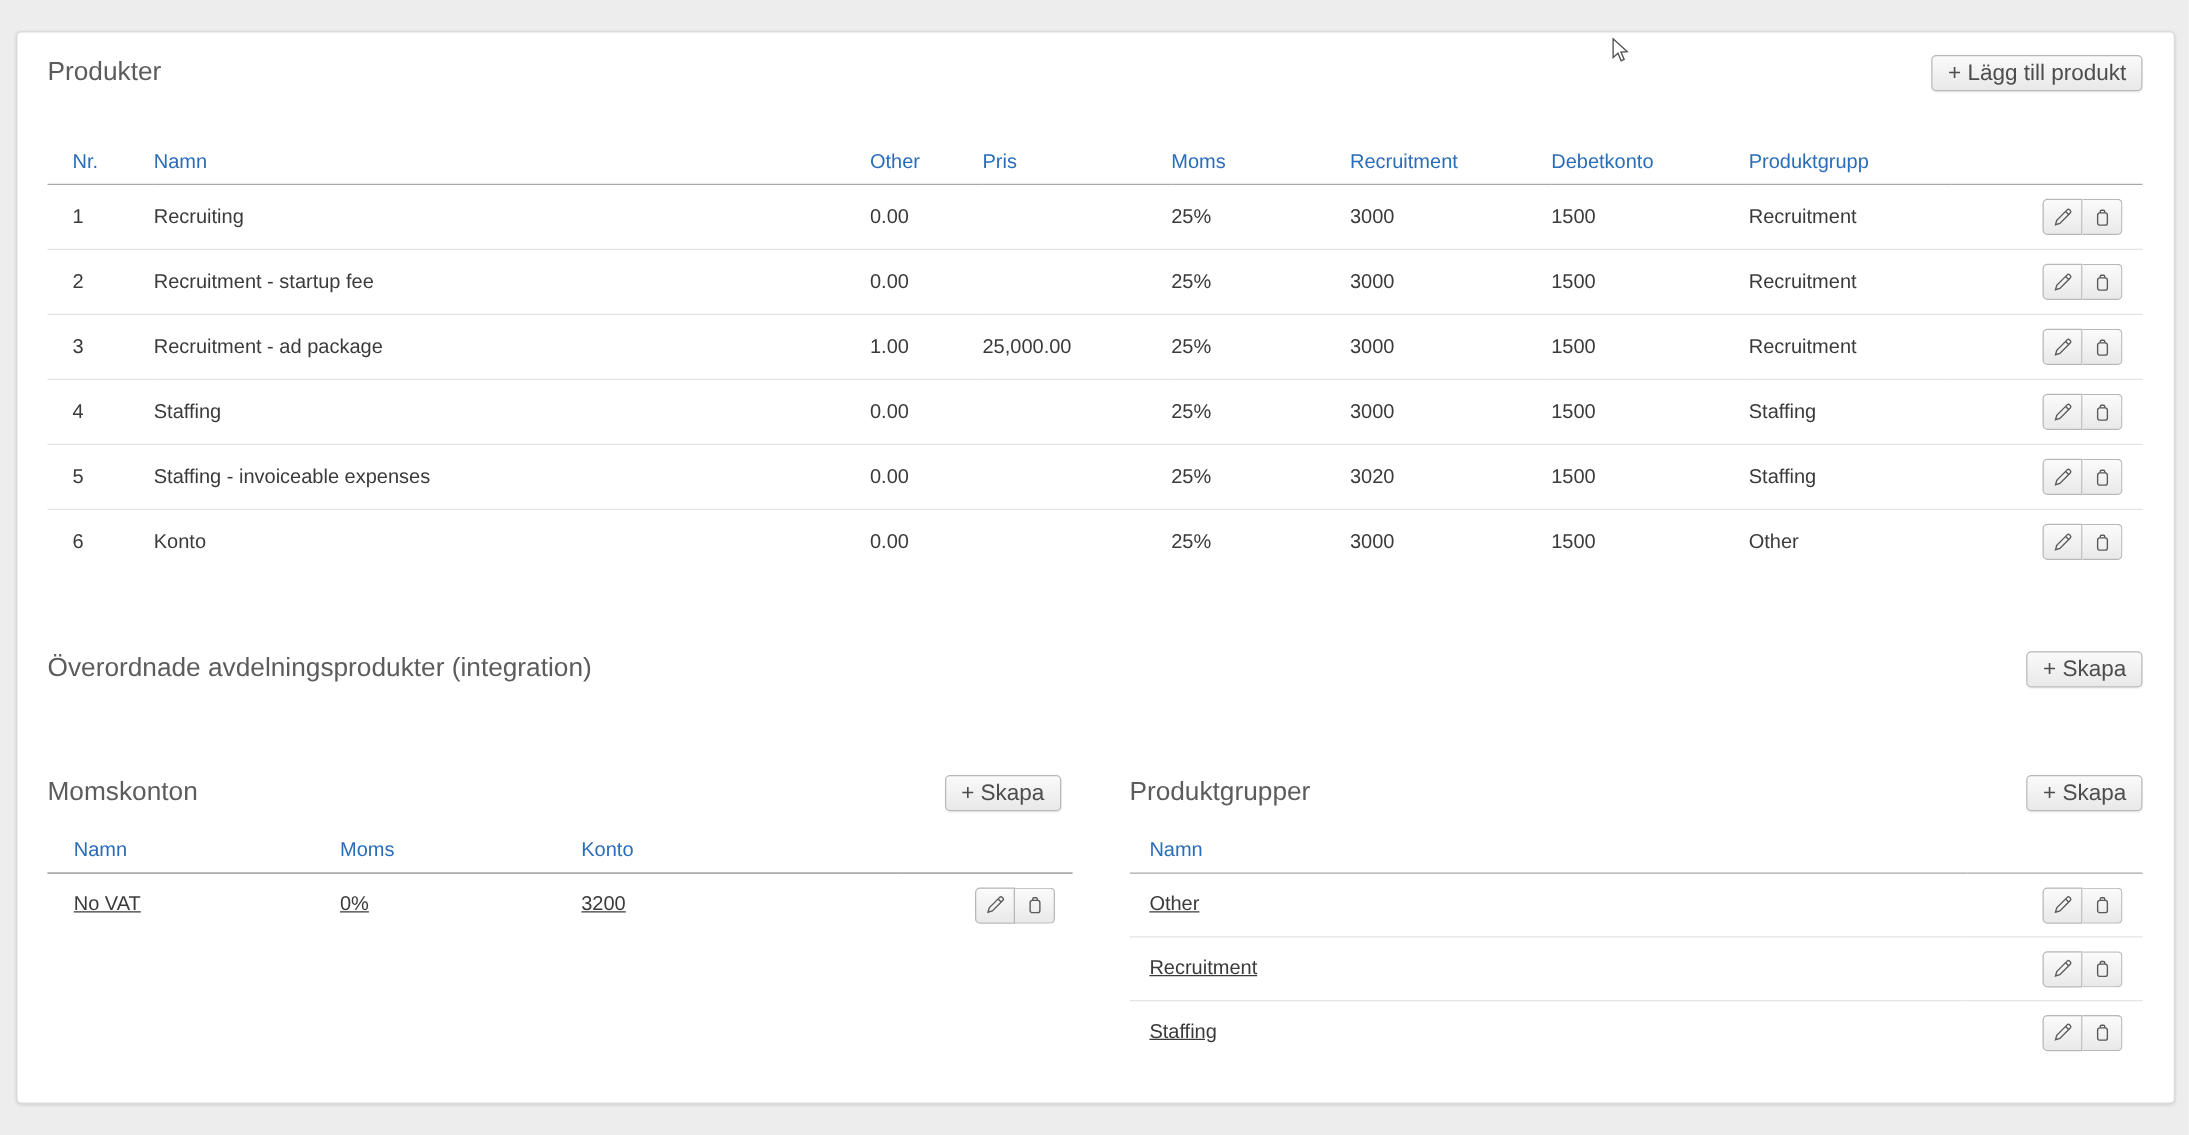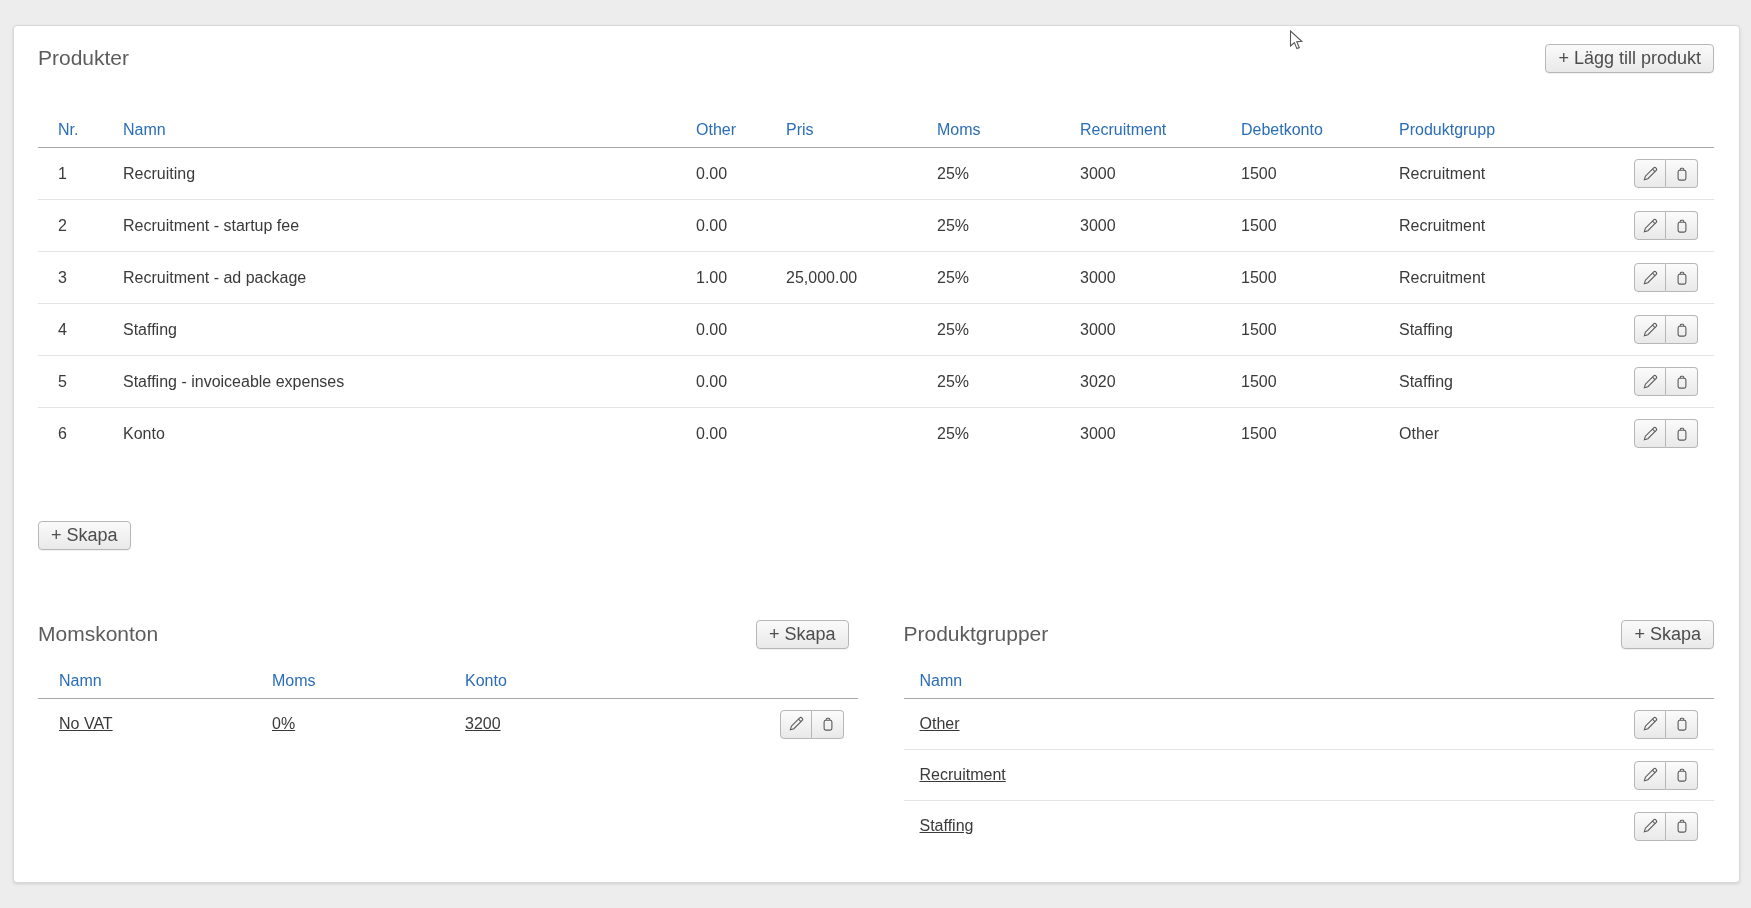--- a/index.html
+++ b/index.html
@@ -257,20 +257,21 @@
                   <rect x="4.1" y="4.3" width="7.8" height="9.8" rx="1.8" fill="none" stroke="#5a5a5a" stroke-width="1.1"></rect>
                   <path d="M6.2 4.1 v-0.9 a1 1 0 0 1 1-1 h1.6 a1 1 0 0 1 1 1 v0.9" fill="none" stroke="#5a5a5a" stroke-width="1.1"></path>
                 </svg>
               </button>
             </span></td>
         </tr>
       </tbody>
   </table>
 
   <div class="section-row row-integration">
+    <h1 class="section-title">Överordnade avdelningsprodukter (integration)</h1>
     <button class="btn">+ Skapa</button>
   </div>
 
   <div class="bottom-cols">
 
     <div class="bcol">
       <div class="col-head">
         <h1 class="section-title">Momskonton</h1>
         <button class="btn">+ Skapa</button>
       </div>

